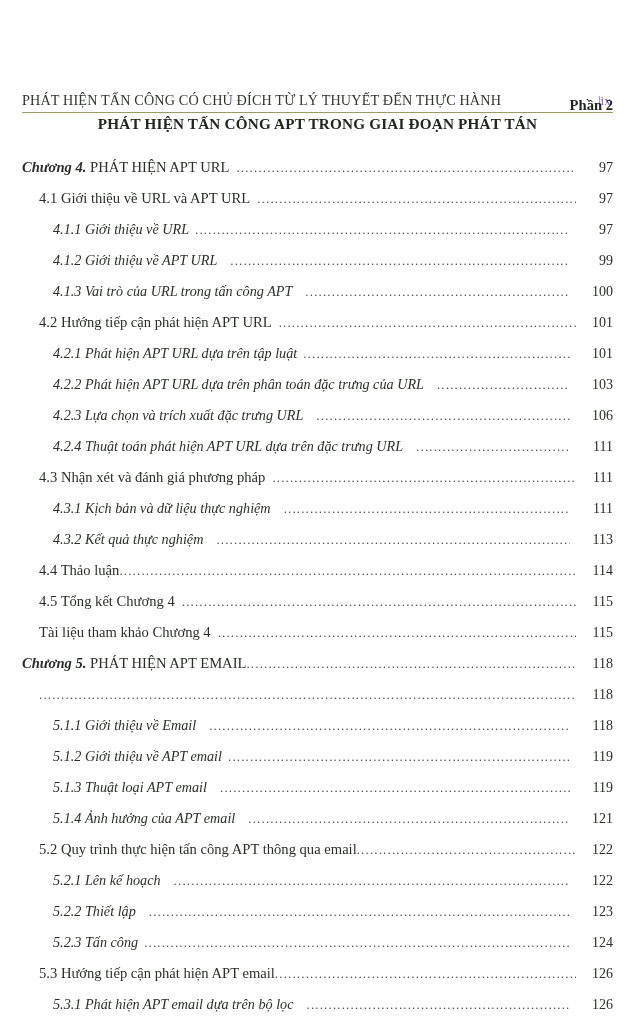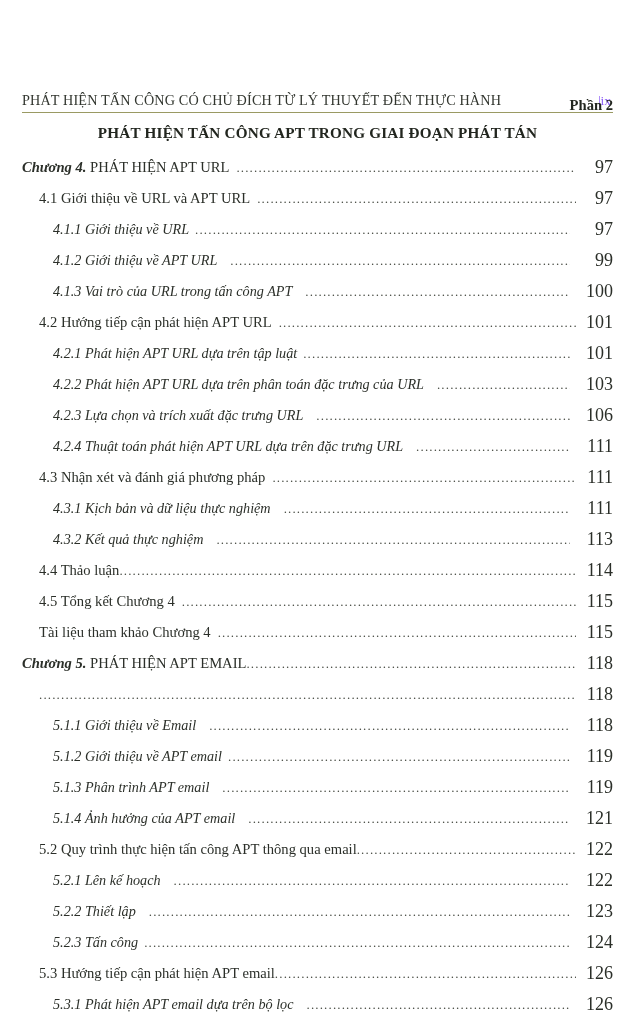--- a/index.html
+++ b/index.html
@@ -68,21 +68,20 @@
     font-weight: bold;
     color: #22261f;
     line-height: 1.25;
     text-align: right;
   }
   .part-title {
     font-size: 15.2px;
     font-weight: bold;
     color: #22261f;
     letter-spacing: 0.2px;
-    margin-top: 9px;
     line-height: 1.25;
   }
 
   
   .toc {
     position: absolute;
     left: 22px;
     right: 22px;
     top: 152px;
   }
@@ -112,21 +111,21 @@
     bottom: 0;
     font-size: 13px;
     letter-spacing: 1.15px;
     color: #4b4f47;
     white-space: nowrap;
   }
   .toc-page {
     flex: 0 0 auto;
     width: 34px;
     text-align: right;
-    font-size: 18px;
+    font-size: 14px;
     color: #2b2f29;
   }
 
   
   .lvl1 { padding-left: 0px; }
   .lvl2 { padding-left: 17px; }
   .lvl3 { padding-left: 31px; gap: 6px; }
 
   .lvl1 .toc-text .chap-label {
     font-weight: bold;
@@ -256,21 +255,21 @@
         <div class="toc-text">5.1.1 Giới thiệu về Email</div>
         <div class="toc-leader"></div>
         <div class="toc-page">118</div>
       </div>
       <div class="toc-row lvl3 nogap">
         <div class="toc-text">5.1.2 Giới thiệu về APT email</div>
         <div class="toc-leader"></div>
         <div class="toc-page">119</div>
       </div>
       <div class="toc-row lvl3 gap">
-        <div class="toc-text">5.1.3 Phân trình APT email</div>
+        <div class="toc-text">5.1.3 Thuật loại APT email</div>
         <div class="toc-leader"></div>
         <div class="toc-page">119</div>
       </div>
       <div class="toc-row lvl3 gap">
         <div class="toc-text">5.1.4 Ảnh hưởng của APT email</div>
         <div class="toc-leader"></div>
         <div class="toc-page">121</div>
       </div>
       <div class="toc-row lvl2 nogap">
         <div class="toc-text">5.2 Quy trình thực hiện tấn công APT thông qua email</div>

